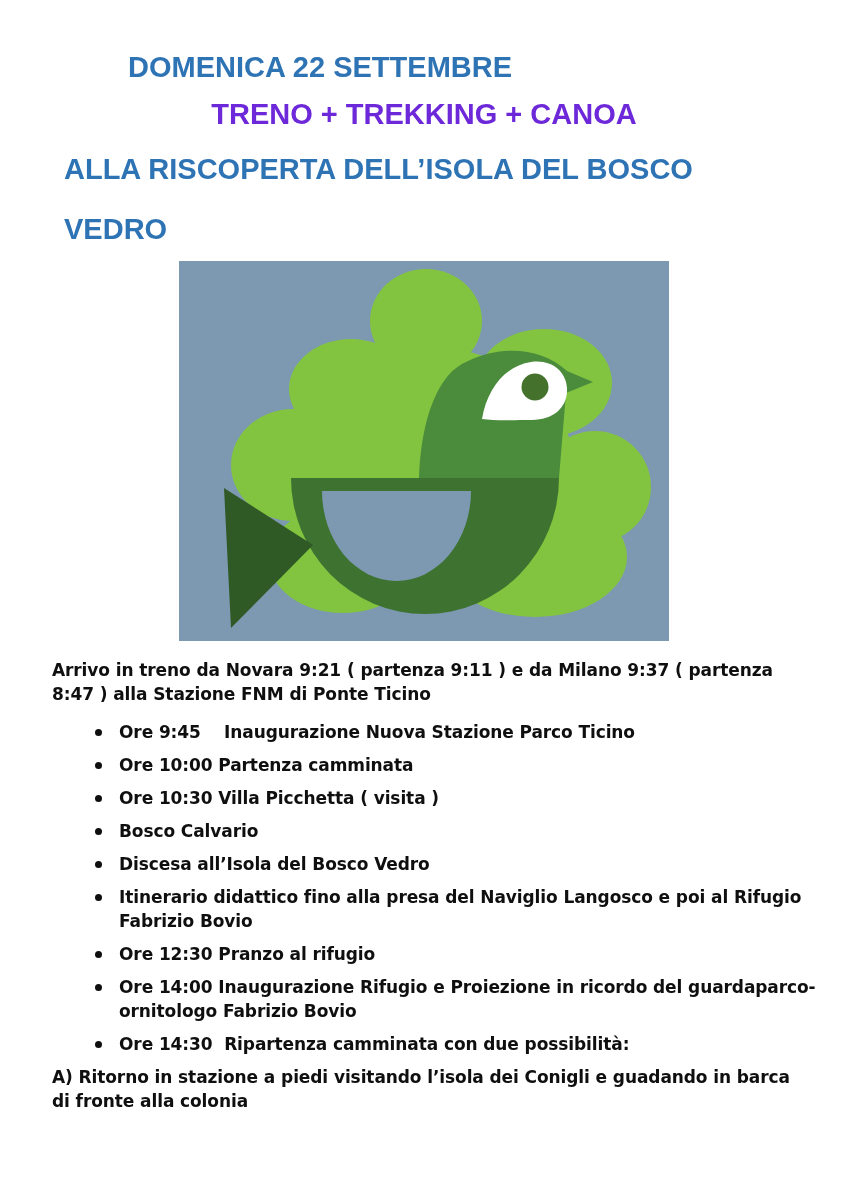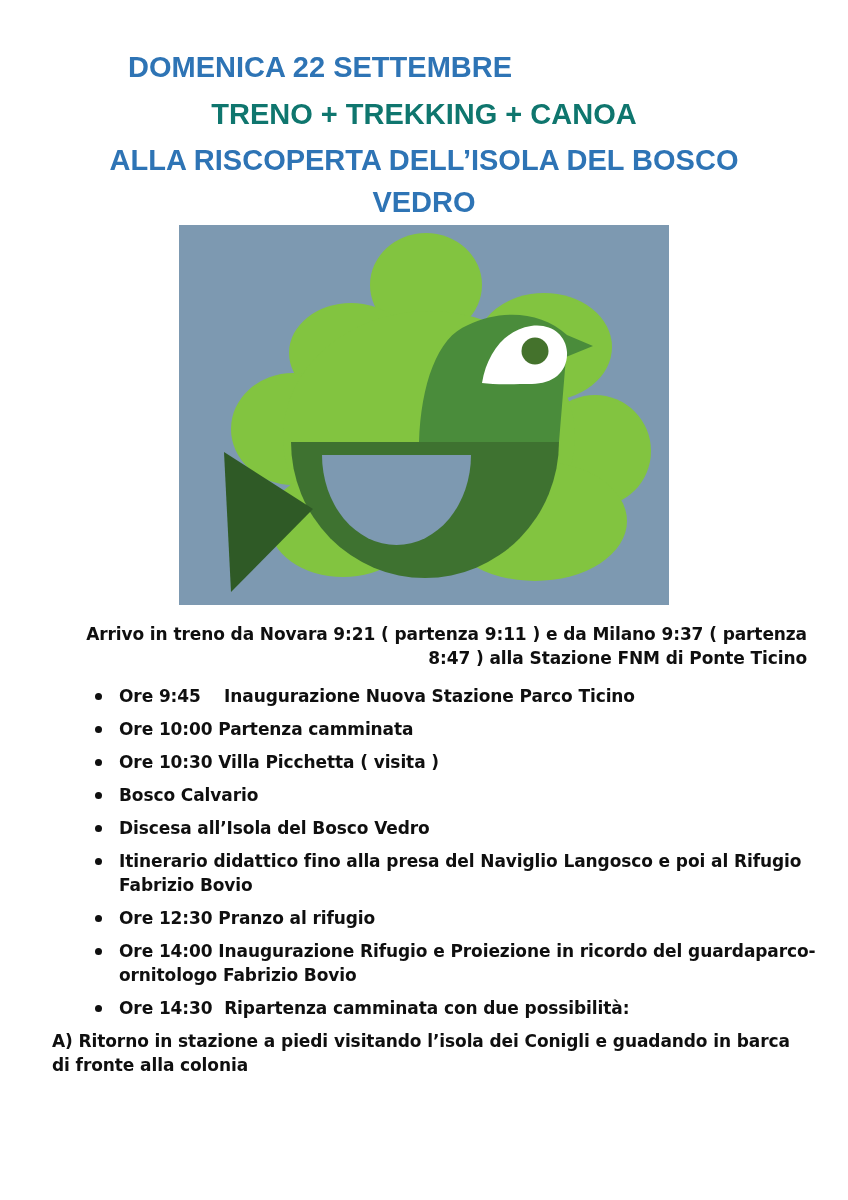--- a/index.html
+++ b/index.html
@@ -15,39 +15,39 @@
     font-family:"Liberation Sans",sans-serif;
     font-weight:700;
     font-size:29px;
     line-height:34px;
     color:#2e74b5;
     margin:0;
     white-space:pre-wrap;
   }
   .h1{margin-top:50px;margin-left:128px;}
   .h2{margin-top:13px;text-align:center;}
-  .h3{margin-top:8px;text-align:center;max-width:720px;margin-left:auto;margin-right:auto;line-height:42px;}
+  .h3{margin-top:8px;max-width:720px;margin-left:auto;margin-right:auto;line-height:60px;}
 
   .logo-wrap{
     width:490px;height:380px;
     margin:2px auto 0 auto;
     display:block;
   }
   .logo-wrap svg{display:block;}
 
   .body-text{
     font-family:"DejaVu Sans",sans-serif;
     font-weight:700;
     font-size:17px;
     line-height:24px;
     letter-spacing:-0.1px;
     color:#0f0f0f;
     white-space:pre-wrap;
   }
-  .intro{margin:17px 0 0 52px;width:755px;text-align:right;}
+  .intro{margin:17px 0 0 52px;width:755px;}
 
   ul.schedule{
     list-style:none;
     margin:14px 0 0 104px;
     padding:0;
     width:744px;
   }
   ul.schedule li{
     position:relative;
     margin:0 0 9px 15px;
@@ -61,21 +61,21 @@
   }
   .option-a{margin:6px 0 0 52px;width:755px;}
   .option-note{margin:12px 0 0 88px;width:720px;}
 </style>
 </head>
 <body>
 
 <div class="page">
 
   <h1 class="h-title h1" style="color: rgb(46, 116, 181);">DOMENICA 22 SETTEMBRE</h1>
-  <h1 class="h-title h2" style="color: #0f766e;">TRENO + TREKKING + CANOA</h1>
+  <h1 class="h-title h2" style="color: #6d28d9;">TRENO + TREKKING + CANOA</h1>
   <h1 class="h-title h3" style="color: rgb(46, 116, 181);">ALLA RISCOPERTA DELL’ISOLA DEL BOSCO VEDRO</h1>
 
   <div class="logo-wrap">
     <svg width="490" height="380" viewBox="0 0 490 380" aria-hidden="true">
       <rect x="0" y="0" width="490" height="380" fill="#7d99b1"></rect>
       <g fill="#82c440">
         <ellipse cx="247" cy="60" rx="56" ry="52"></ellipse>
         <ellipse cx="172" cy="128" rx="62" ry="50"></ellipse>
         <ellipse cx="365" cy="122" rx="68" ry="54"></ellipse>
         <ellipse cx="114" cy="204" rx="62" ry="56"></ellipse>

